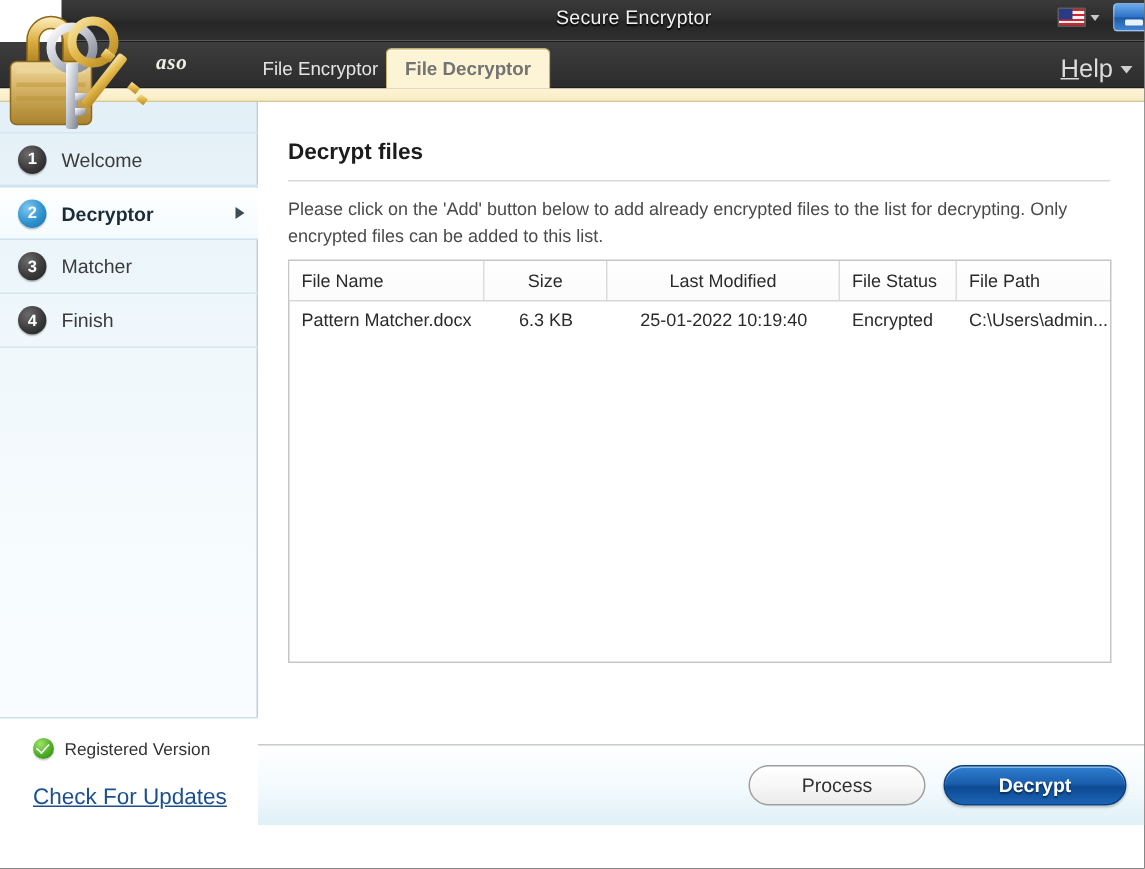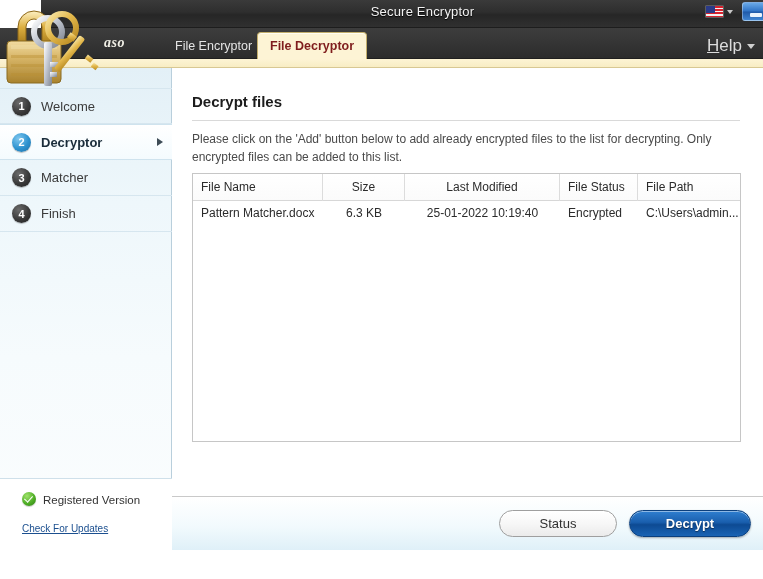--- a/index.html
+++ b/index.html
@@ -72,21 +72,21 @@
     font-size:14px; letter-spacing:.5px;
   }
   .tab {
     position:absolute; top:4px; height:27px; padding:0 12px;
     display:flex; align-items:center; justify-content:center;
     font-size:12.5px; color:#e4e4e4;
     border-radius:4px 4px 0 0; cursor:default;
   }
   .tab.t1 { left:163px; }
   .tab.t2 {
-    left:257px; background:#fdf4d5; color:#7f1d1d; font-weight:bold;
+    left:257px; background:#fdf4d5; color:#737373; font-weight:bold;
     border:1px solid #c3ae6b; border-bottom:none;
     box-shadow:inset 0 1px 0 #fffdf2;
   }
   .helpbox {
     position:absolute; right:8px; top:8px; display:flex; align-items:center; gap:5px;
   }
   .helpbox .lbl { color:#dcdcdc; font-size:17px; }
   .helpbox .lbl u { text-decoration:underline; }
   .help-arrow {
     width:0;height:0;border-left:4px solid transparent;border-right:4px solid transparent;
@@ -148,21 +148,21 @@
     width:14px;height:14px;border-radius:50%;
     background:radial-gradient(circle at 35% 28%, #9fe26a 0%, #4fae26 55%, #2f7d14 100%);
     position:relative; box-shadow:0 1px 1px rgba(0,0,0,.2);
   }
   .check-ic::after{
     content:""; position:absolute; left:4px; top:2.4px; width:4px; height:7px;
     border:solid #fff; border-width:0 1.8px 1.8px 0; transform:rotate(42deg);
   }
   .reg-label { font-size:11.5px; color:#333; }
   .cfu {
-    position:absolute; left:22px; top:44px; font-size:10px;
+    position:absolute; left:22px; top:44px; font-size:15px;
     color:#1b4f8f; text-decoration:underline; cursor:pointer;
   }
 
   
   .main {
     position:absolute; left:172px; top:68px; width:591px; height:428px; background:#fff;
   }
   .h1 {
     position:absolute; left:20px; top:25px; font-size:15px; font-weight:bold; color:#1c1c1c;
   }
@@ -396,18 +396,18 @@
       </div>
     </div>
 
     <div class="btnrow">
       <div class="gbtn add">Add</div>
       <div class="gbtn rem">Remove</div>
     </div>
   </div>
 
   <div class="footer">
-    <div class="pill cancel">Status</div>
+    <div class="pill cancel">Process</div>
     <div class="pill decrypt">Decrypt</div>
   </div>
 
 
 </div>
 
 </body></html>

